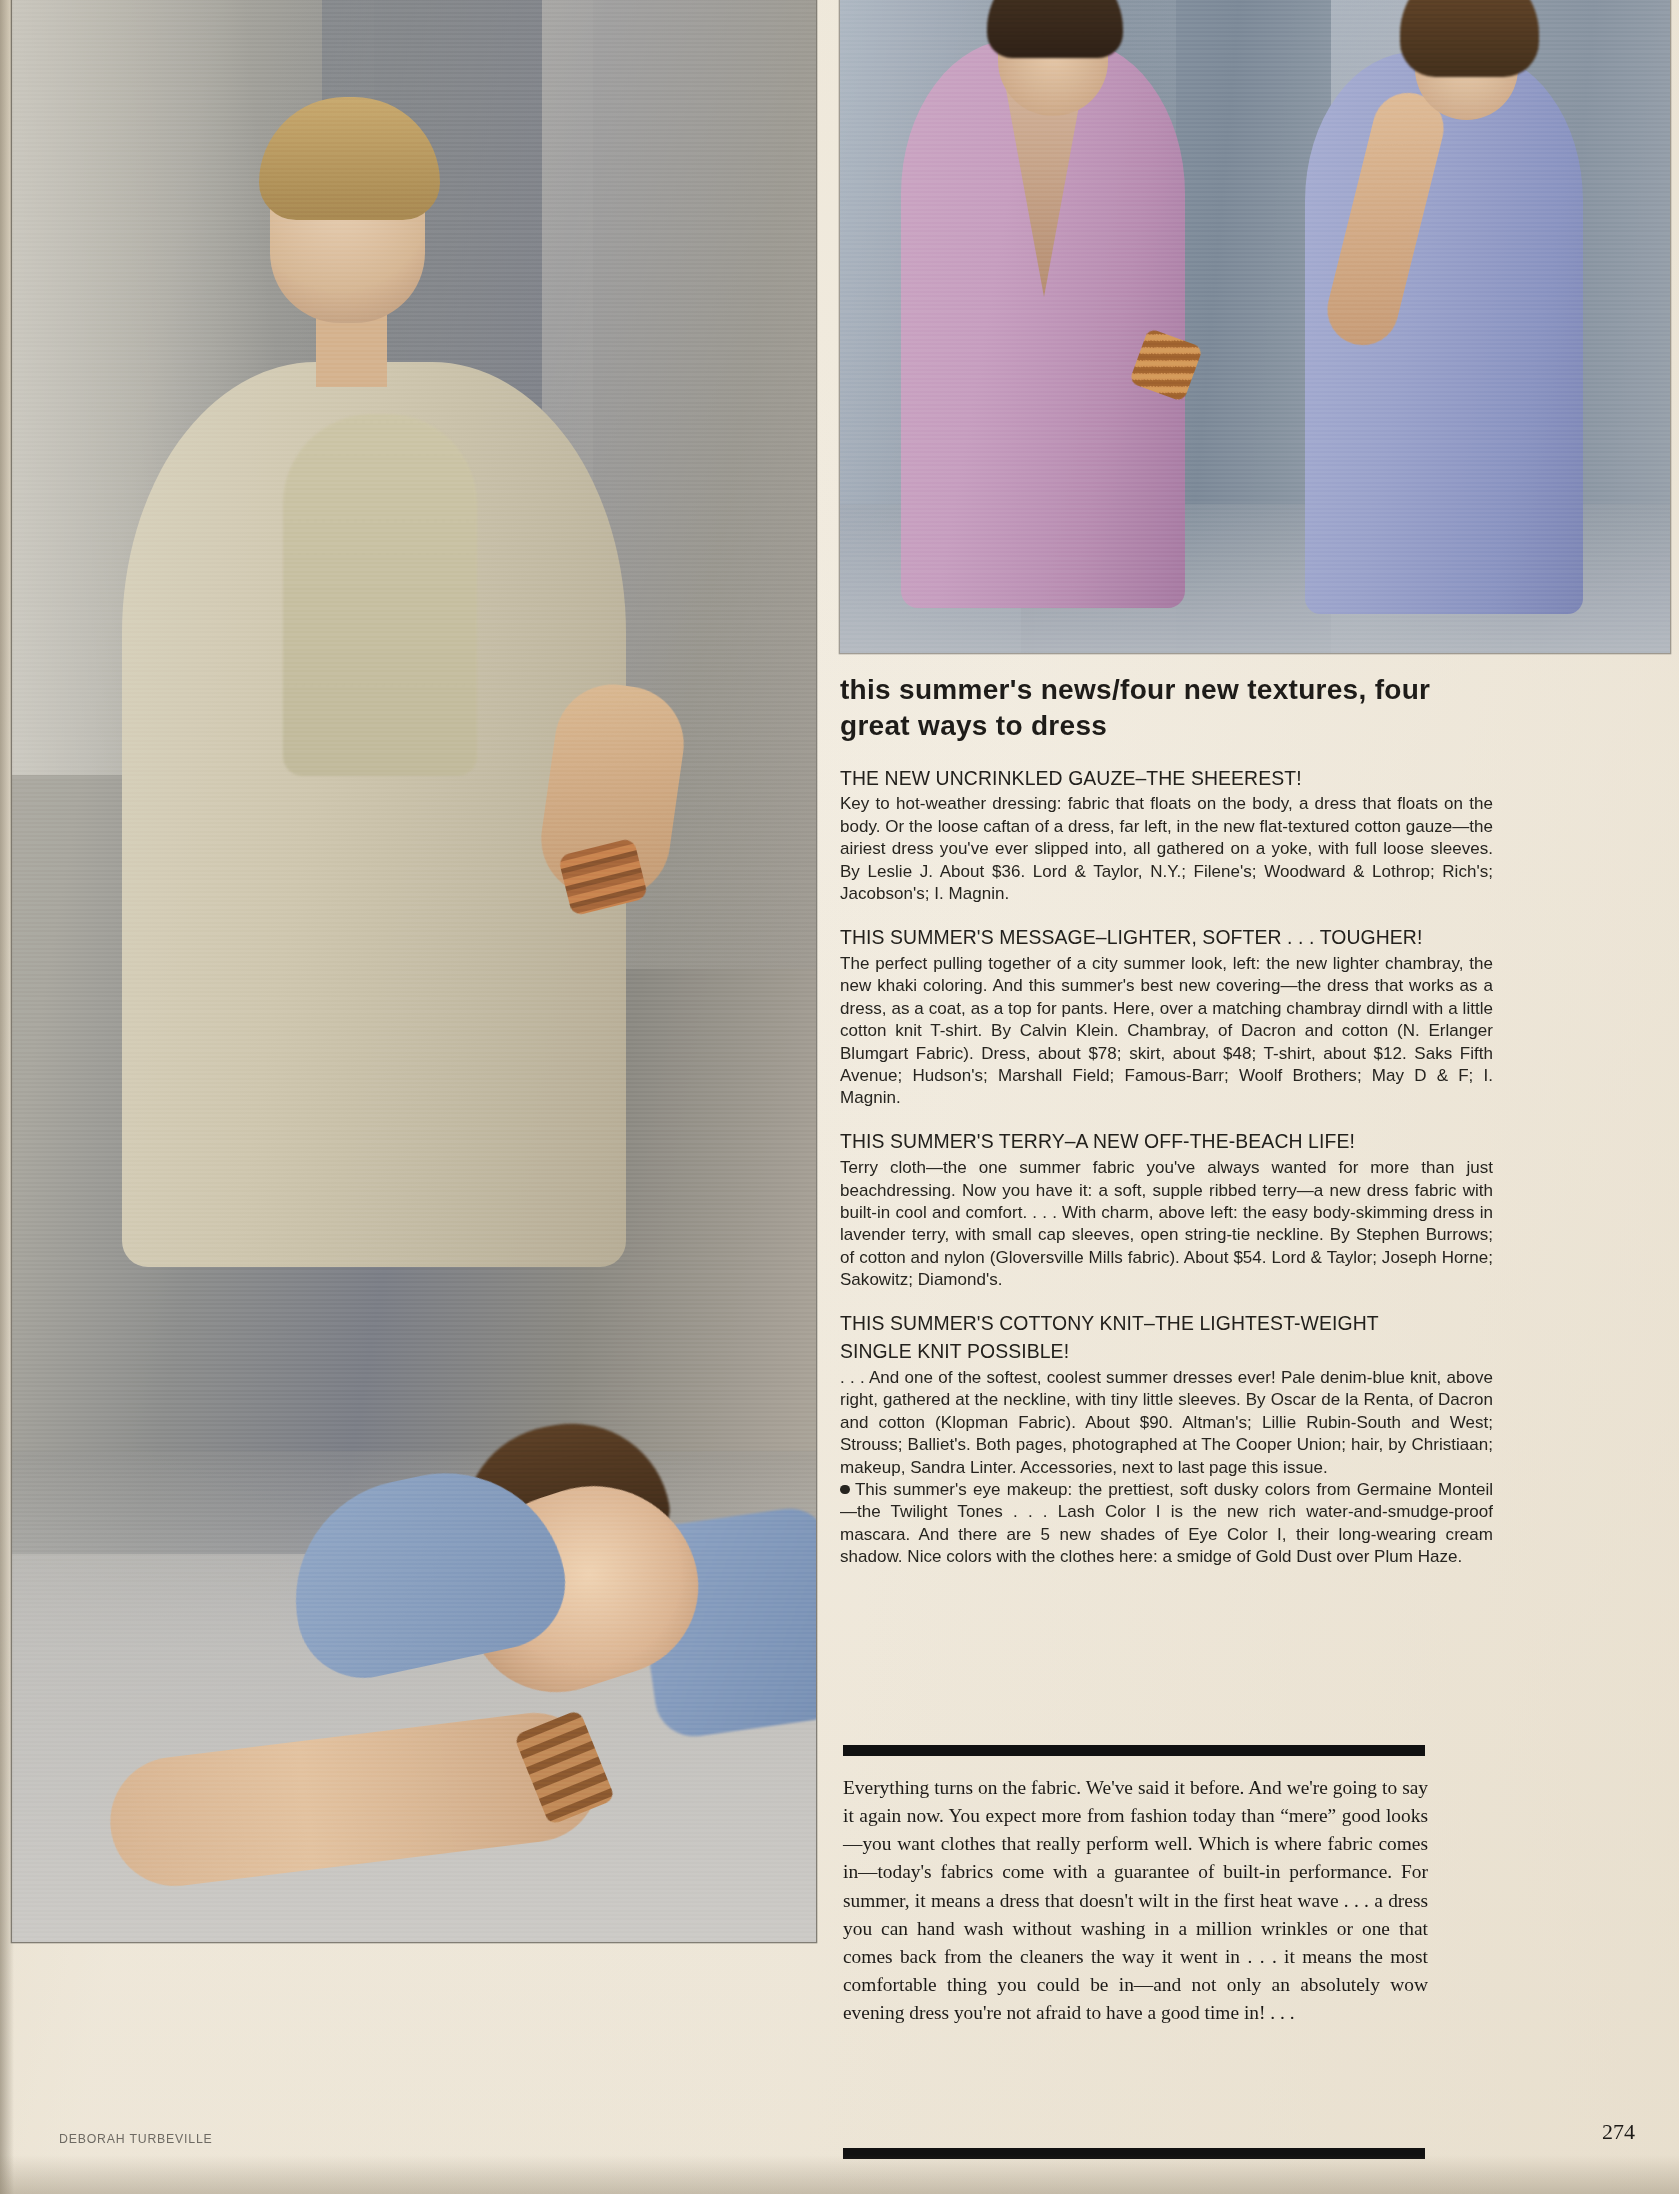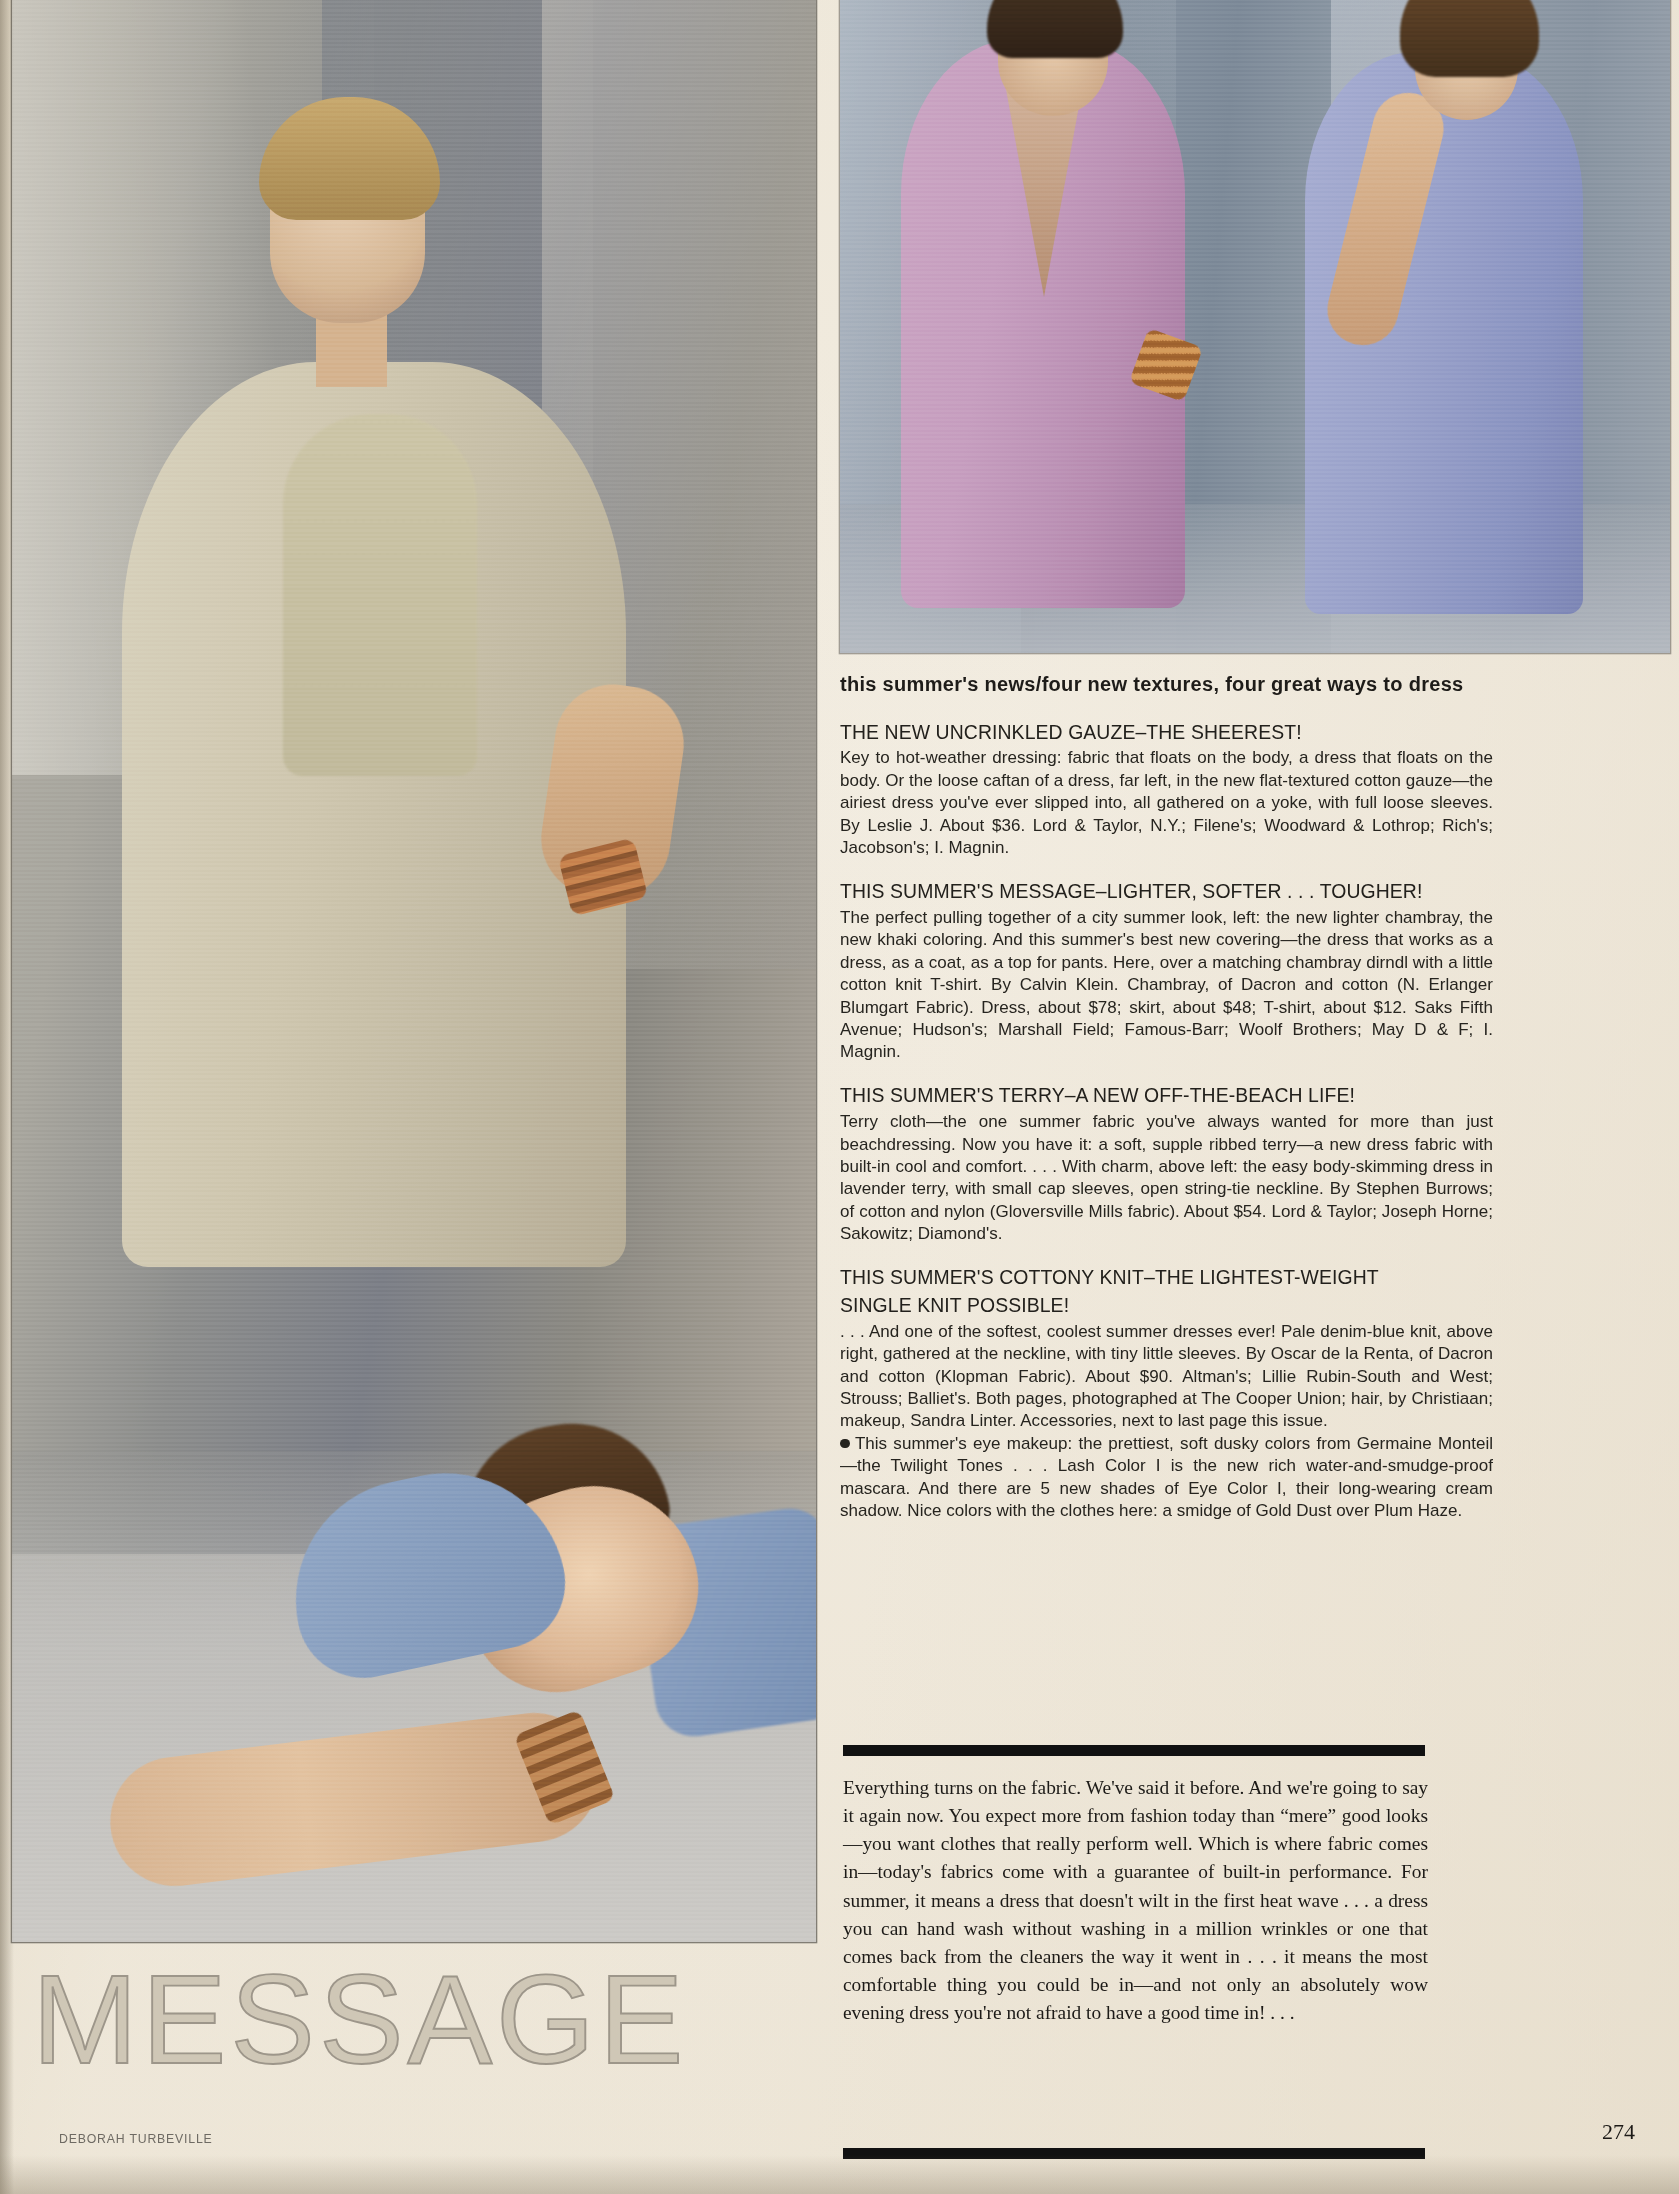--- a/index.html
+++ b/index.html
@@ -328,21 +328,21 @@
   
   .col-right {
     position: absolute;
     left: 840px;
     top: 672px;
     width: 646px;
   }
   .headline {
     font-family: "Liberation Sans", sans-serif;
     font-weight: bold;
-    font-size: 20px;
+    font-size: 28px;
     line-height: 1.28;
     color: #1e1c19;
     letter-spacing: 0.3px;
     margin: 0 0 22px 0;
     width: 666px;
   }
   .section { margin-bottom: 19.4px; width: 653px; }
   .sec-head {
     font-family: "Liberation Sans", sans-serif;
     font-size: 19.4px;
@@ -440,23 +440,20 @@
     <div class="recline-sheet"></div>
     <div class="recline-body"></div>
     <div class="recline-hair"></div>
     <div class="recline-head"></div>
     <div class="recline-cap"></div>
     <div class="recline-arm"></div>
     <div class="recline-bangles"></div>
     <div class="grain"></div>
   </div>
 
-  <div class="masthead">
-    <div class="masthead-word">MESSAGE</div>
-  </div>
   <div class="credit">DEBORAH TURBEVILLE</div>
 
   <div class="photo-top">
     <div class="pt-bg"></div>
     <div class="pt-drape pt-d1"></div>
     <div class="pt-drape pt-d2"></div>
     <div class="pt-drape pt-d3"></div>
     <div class="pt-floor"></div>
     <div class="lav-dress"></div>
     <div class="lav-v"></div>

